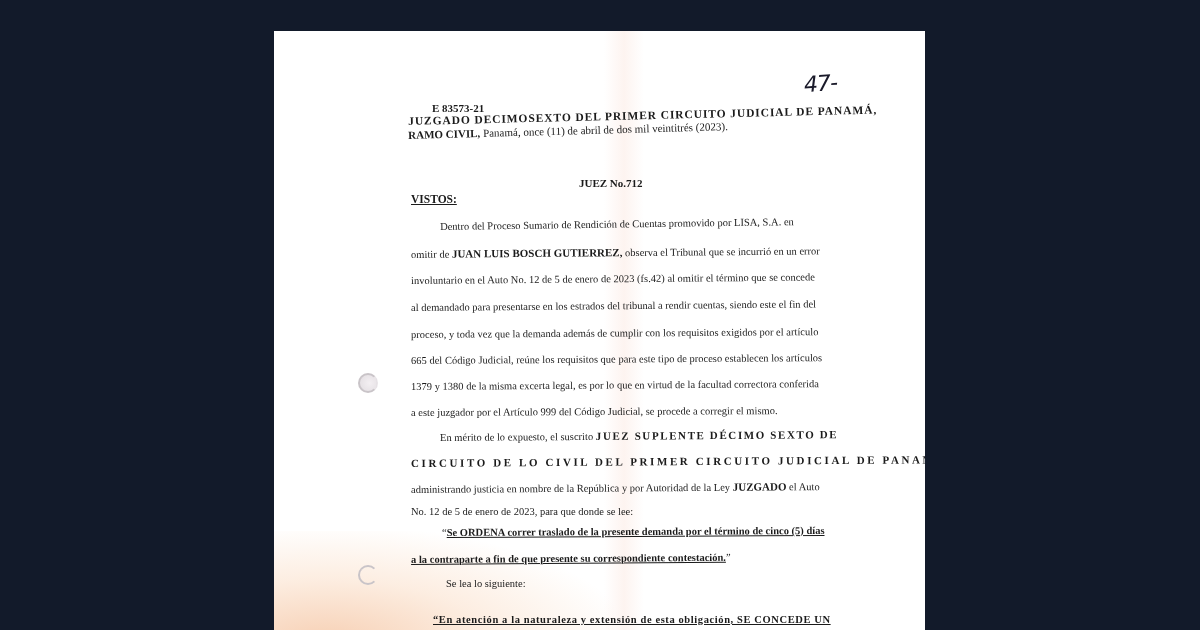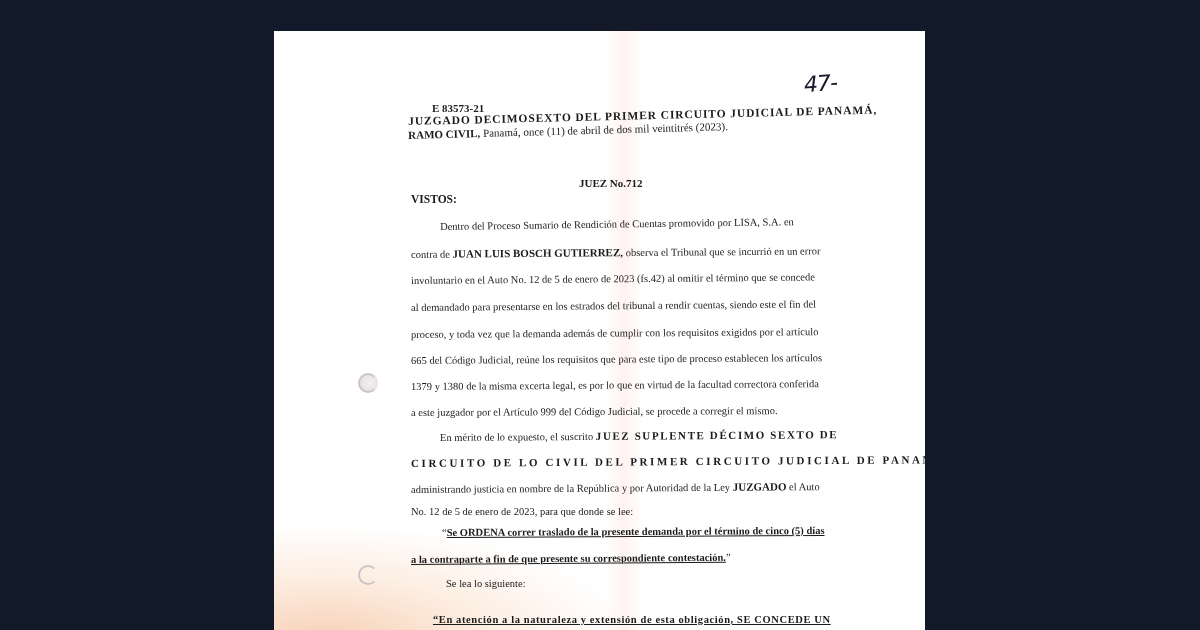--- a/index.html
+++ b/index.html
@@ -59,21 +59,21 @@
   .court-line1 {
     left: 134px; top: 84px; font-size: 11.5px; font-weight: bold;
     letter-spacing: 0.9px; transform: rotate(-1.4deg); transform-origin: left top;
   }
   .court-line2 {
     left: 134px; top: 98px; font-size: 11px;
     transform: rotate(-1.6deg); transform-origin: left top;
   }
   .court-line2 b { font-weight: bold; }
   .auto-title { left: 305px; top: 146px; font-size: 11px; font-weight: bold; }
-  .vistos { left: 137px; top: 162px; font-size: 11.5px; font-weight: bold; }
+  .vistos { left: 137px; top: 162px; font-size: 11.5px; font-weight: bold; text-decoration: underline; }
 
   .para { font-size: 10.5px; }
   .indent { left: 166px; }
   .left { left: 137px; }
   .para b { font-weight: bold; font-size: 11px; }
   .u { text-decoration: underline; font-weight: bold; }
   .caps { font-weight: bold; letter-spacing: 1.6px; font-size: 11px; }
 </style>
 </head>
 <body>
@@ -87,21 +87,21 @@
   <div class="page-number">47-</div>
 
   <div class="text case-number">E 83573-21</div>
   <div class="text court-line1">JUZGADO DECIMOSEXTO DEL PRIMER CIRCUITO JUDICIAL DE PANAMÁ,</div>
   <div class="text court-line2"><b>RAMO CIVIL,</b><span> Panamá, once (11) de abril de dos mil veintitrés (2023).</span></div>
 
   <div class="text auto-title">JUEZ No.712</div>
   <div class="text vistos">VISTOS:</div>
 
   <div class="text para indent" style="top:190px; transform:rotate(-0.8deg); transform-origin:left top;">Dentro del Proceso Sumario de Rendición de Cuentas promovido por LISA, S.A. en</div>
-  <div class="text para left" style="top:217px; transform:rotate(-0.5deg); transform-origin:left top;"><span>contra de </span><b>JUAN LUIS BOSCH GUTIERREZ,</b><span> observa el Tribunal que se incurrió en un error</span></div>
+  <div class="text para left" style="top:217px; transform:rotate(-0.5deg); transform-origin:left top;"><span>omitir de </span><b>JUAN LUIS BOSCH GUTIERREZ,</b><span> observa el Tribunal que se incurrió en un error</span></div>
   <div class="text para left" style="top:244px; transform:rotate(-0.5deg); transform-origin:left top;">involuntario en el Auto No. 12 de 5 de enero de 2023 (fs.42) al omitir el término que se concede</div>
   <div class="text para left" style="top:271px; transform:rotate(-0.5deg); transform-origin:left top;">al demandado para presentarse en los estrados del tribunal a rendir cuentas, siendo este el fin del</div>
   <div class="text para left" style="top:298px; transform:rotate(-0.4deg); transform-origin:left top;">proceso, y toda vez que la demanda además de cumplir con  los requisitos exigidos por el artículo</div>
   <div class="text para left" style="top:324px; transform:rotate(-0.4deg); transform-origin:left top;">665 del Código Judicial, reúne los requisitos que para este tipo de proceso establecen los artículos</div>
   <div class="text para left" style="top:350px; transform:rotate(-0.4deg); transform-origin:left top;">1379 y 1380 de la misma excerta legal, es por lo que en virtud de la facultad correctora conferida</div>
   <div class="text para left" style="top:376px; transform:rotate(-0.3deg); transform-origin:left top;">a este juzgador por el Artículo 999 del Código Judicial, se procede a corregir el mismo.</div>
 
   <div class="text para indent" style="top:400px; transform:rotate(-0.4deg); transform-origin:left top;"><span>En mérito de lo expuesto, el suscrito </span><span class="caps">JUEZ SUPLENTE DÉCIMO SEXTO DE</span></div>
   <div class="text para left" style="top:426px; transform:rotate(-0.4deg); transform-origin:left top;"><span class="caps" style="letter-spacing:2.6px;">CIRCUITO DE LO CIVIL DEL PRIMER CIRCUITO JUDICIAL DE PANAMÁ,</span></div>
   <div class="text para left" style="top:452px; transform:rotate(-0.4deg); transform-origin:left top;"><span>administrando justicia en nombre de la República y por Autoridad de la Ley </span><b>JUZGADO</b><span> el Auto</span></div>

